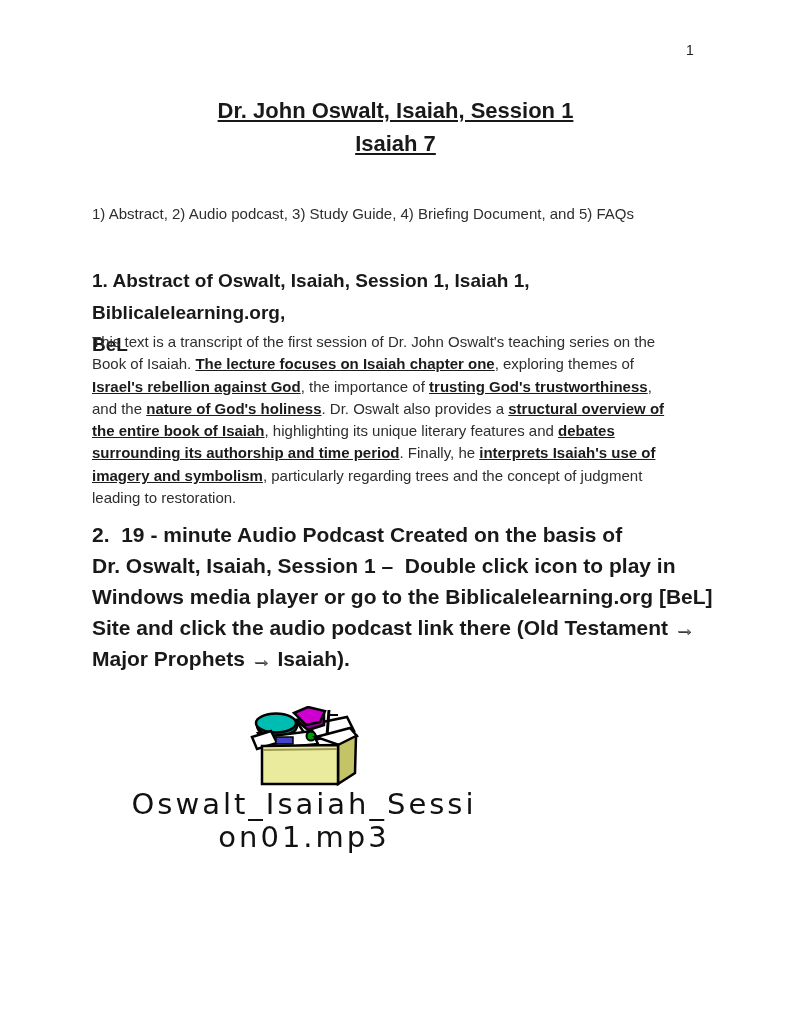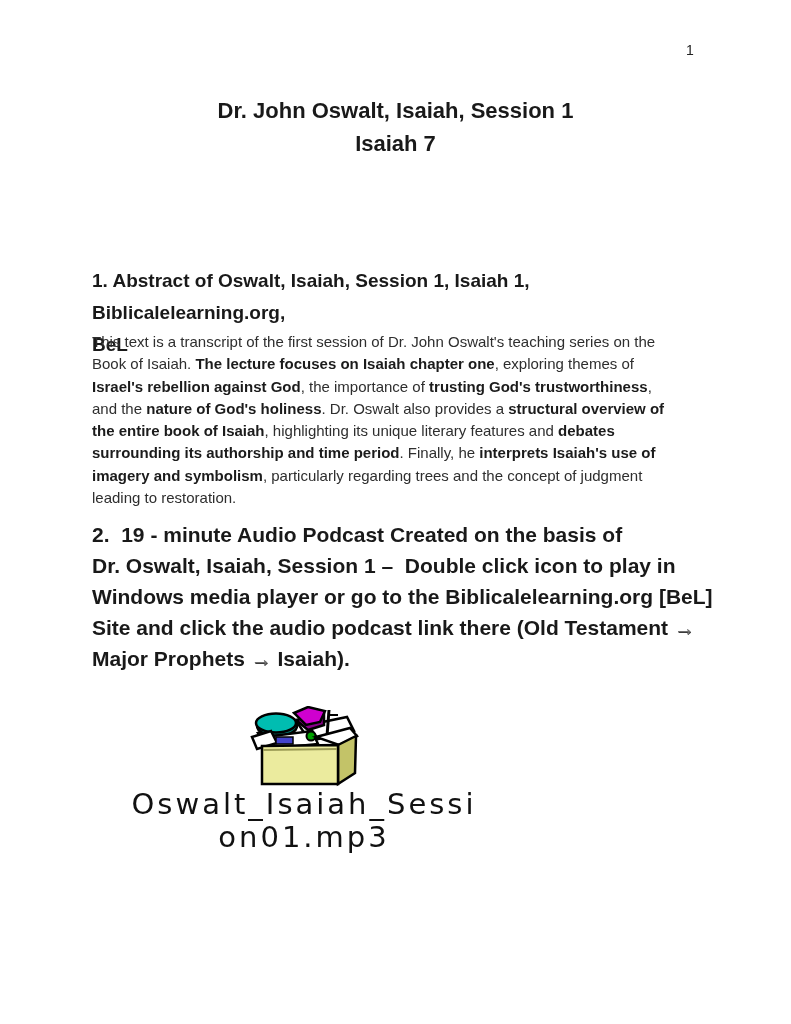--- a/index.html
+++ b/index.html
@@ -15,38 +15,39 @@
   .page-number {
     position: absolute; top: 42px; left: 686px;
     font-size: 14px; color: #222222;
   }
 
   .doc-title {
     position: absolute; top: 94px; left: 0; width: 791px;
     text-align: center;
     font-size: 22px; font-weight: bold; line-height: 33px;
     color: #191919;
+    text-decoration: underline;
   }
 
   .intro-line {
     position: absolute; top: 205px; left: 92px; width: 620px;
     font-size: 15px; color: #2e2e2e;
   }
 
   .sec1-heading {
     position: absolute; top: 265px; left: 92px; width: 630px;
     font-size: 19px; font-weight: bold; line-height: 32px;
     color: #191919; white-space: pre-line;
   }
 
   .sec1-paragraph {
     position: absolute; top: 331px; left: 92px; width: 580px;
     font-size: 15px; line-height: 22.3px; color: #2e2e2e;
   }
-  .sec1-paragraph .b { font-weight: bold; color: #1b1b1b; }
+  .sec1-paragraph .b { font-weight: bold; color: #1b1b1b; text-decoration: underline; }
 
   .sec2-heading {
     position: absolute; top: 519px; left: 92px; width: 630px;
     font-size: 21px; font-weight: bold; line-height: 31px;
     color: #191919; white-space: pre-wrap;
   }
   .arrow-glyph {
     color: #6f6f6f; font-weight: bold;
     text-shadow: 0.5px 0.5px 0 #3a3a3a;
   }
@@ -70,20 +71,21 @@
 
 <div class="page">
 
   <div class="page-number">1</div>
 
   <div class="doc-title">
     <div>Dr. John Oswalt, Isaiah, Session 1</div>
     <div>Isaiah 7</div>
   </div>
 
+  <div class="intro-line">1) Abstract, 2) Audio podcast, 3) Study Guide, 4) Briefing Document, and 5) FAQs</div>
 
   <div class="sec1-heading">1. Abstract of Oswalt, Isaiah, Session 1, Isaiah 1, Biblicalelearning.org,
 BeL</div>
 
   <div class="sec1-paragraph"><span>This text is a transcript of the first session of Dr. John Oswalt's teaching series on the Book of Isaiah. </span><span class="b">The lecture focuses on Isaiah chapter one</span><span>, exploring themes of </span><span class="b">Israel's rebellion against God</span><span>, the importance of </span><span class="b">trusting God's trustworthiness</span><span>, and the </span><span class="b">nature of God's holiness</span><span>. Dr. Oswalt also provides a </span><span class="b">structural overview of the entire book of Isaiah</span><span>, highlighting its unique literary features and </span><span class="b">debates surrounding its authorship and time period</span><span>. Finally, he </span><span class="b">interprets Isaiah's use of imagery and symbolism</span><span>, particularly regarding trees and the concept of judgment leading to restoration.</span></div>
 
   <div class="sec2-heading"><span>2.  19 - minute Audio Podcast Created on the basis of</span><br><span>Dr. Oswalt, Isaiah, Session 1 –  Double click icon to play in</span><br><span>Windows media player or go to the Biblicalelearning.org [BeL]</span><br><span>Site and click the audio podcast link there (Old Testament </span><span class="arrow-glyph">→</span><br><span>Major Prophets </span><span class="arrow-glyph">→</span><span> Isaiah).</span></div>
 
   <div class="embedded-object">
     <svg class="audio-icon" viewBox="0 0 118 84" xmlns="http://www.w3.org/2000/svg">

